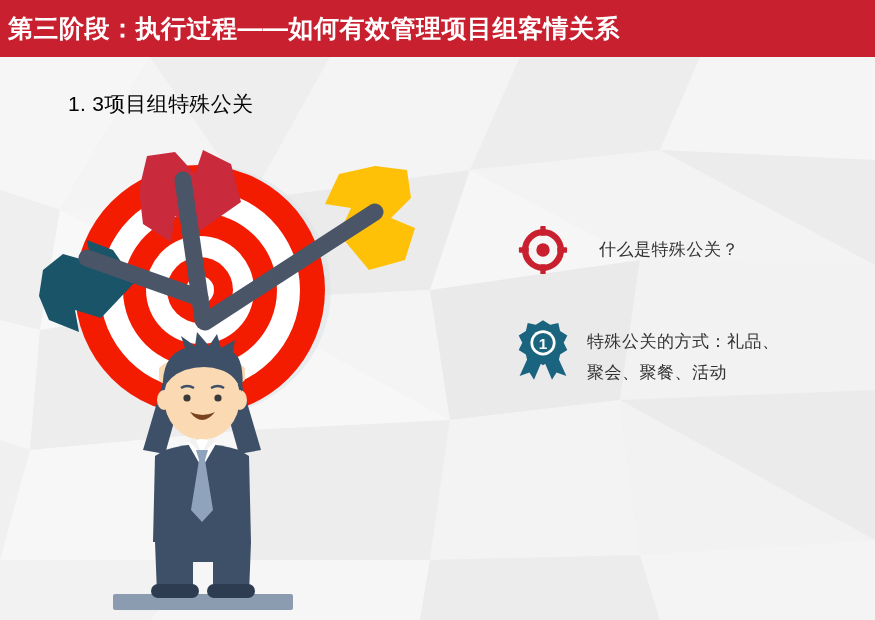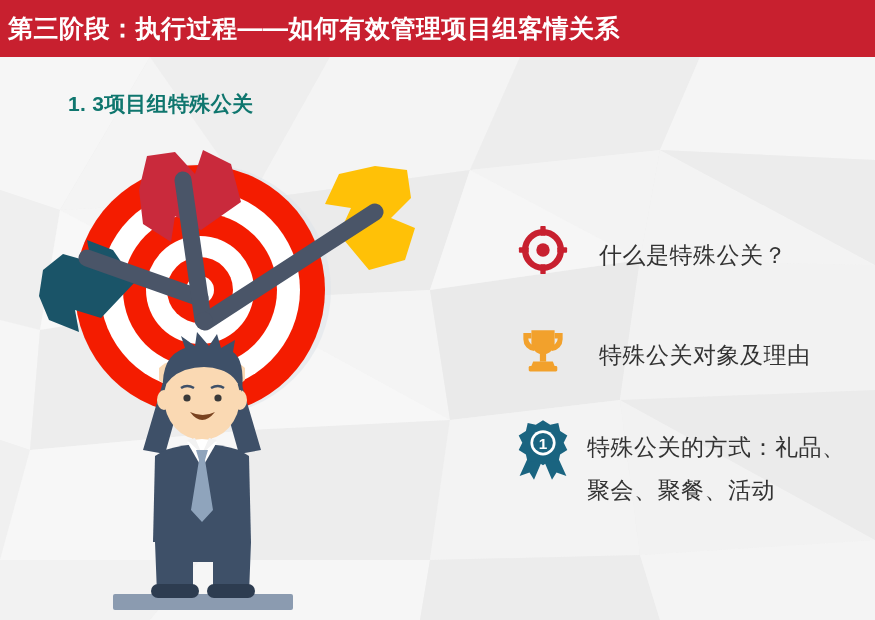--- a/index.html
+++ b/index.html
@@ -50,23 +50,23 @@
     margin-left: 8px;
     white-space: nowrap;
     line-height: 1;
   }
 
   
   .subtitle {
     position: absolute;
     left: 68px;
     top: 90px;
-    color: #0f766e;
+    color: #000000;
     font-size: 21px;
-    font-weight: bold;
+    font-weight: normal;
     letter-spacing: 0.3px;
     z-index: 15;
     white-space: nowrap;
   }
 
   
   .illustration {
     position: absolute;
     left: 35px;
     top: 150px;
@@ -92,21 +92,21 @@
   .bullet-icon {
     width: 56px;
     height: 56px;
     flex: 0 0 56px;
     display: flex;
     align-items: center;
     justify-content: center;
   }
   .bullet-text {
     margin-left: 28px;
-    font-size: 23px;
+    font-size: 17px;
     color: #333333;
     line-height: 1.85;
     padding-top: 12px;
     letter-spacing: 0.5px;
     white-space: pre-line;
   }
   .bullet-row.two-line .bullet-text { padding-top: 4px; margin-left: 16px; }
 </style>
 </head>
 <body>
@@ -240,35 +240,20 @@
             <rect x="1" y="25" width="11" height="6" rx="1"></rect>
             <rect x="44" y="25" width="11" height="6" rx="1"></rect>
           </g>
           <circle cx="28" cy="28" r="20" fill="none" stroke="#c8202f" stroke-width="7"></circle>
           <circle cx="28" cy="28" r="7.5" fill="#c8202f"></circle>
         </svg>
       </span>
       <span class="bullet-text">什么是特殊公关？</span>
     </div>
 
-    <div class="bullet-row">
-      <span class="bullet-icon">
-        <svg viewBox="0 0 56 56" width="50" height="50">
-          <g fill="#f2a12c">
-            <path d="M15 6 h26 v14 a13 13 0 0 1 -26 0 Z"></path>
-            <path d="M15 9 H6 v7 a13 13 0 0 0 12 13 l1.5 -5.5 A9 9 0 0 1 11.5 15 V15 h3.5 Z"></path>
-            <path d="M41 9 h9 v7 a13 13 0 0 1 -12 13 l-1.5 -5.5 A9 9 0 0 0 44.5 15 V15 h-3.5 Z"></path>
-            <rect x="24.5" y="31" width="7" height="10"></rect>
-            <path d="M17 41 h22 l2 5 h-26 Z"></path>
-            <rect x="12" y="46" width="32" height="6" rx="1.5"></rect>
-          </g>
-        </svg>
-      </span>
-      <span class="bullet-text">特殊公关对象及理由</span>
-    </div>
 
     <div class="bullet-row two-line">
       <span class="bullet-icon">
         <svg viewBox="0 0 60 66" width="54" height="60">
 
           <path d="M14 40 L4 62 L15 58 L20 66 L29 45 Z" fill="#1a6480"></path>
           <path d="M46 40 L56 62 L45 58 L40 66 L31 45 Z" fill="#1a6480"></path>
 
           <path d="M30 0 L38 5 L47 3 L49 12 L57 17 L53 25 L57 33 L49 38 L47 47 L38 45 L30 50
                    L22 45 L13 47 L11 38 L3 33 L7 25 L3 17 L11 12 L13 3 L22 5 Z" fill="#1a6480"></path>

